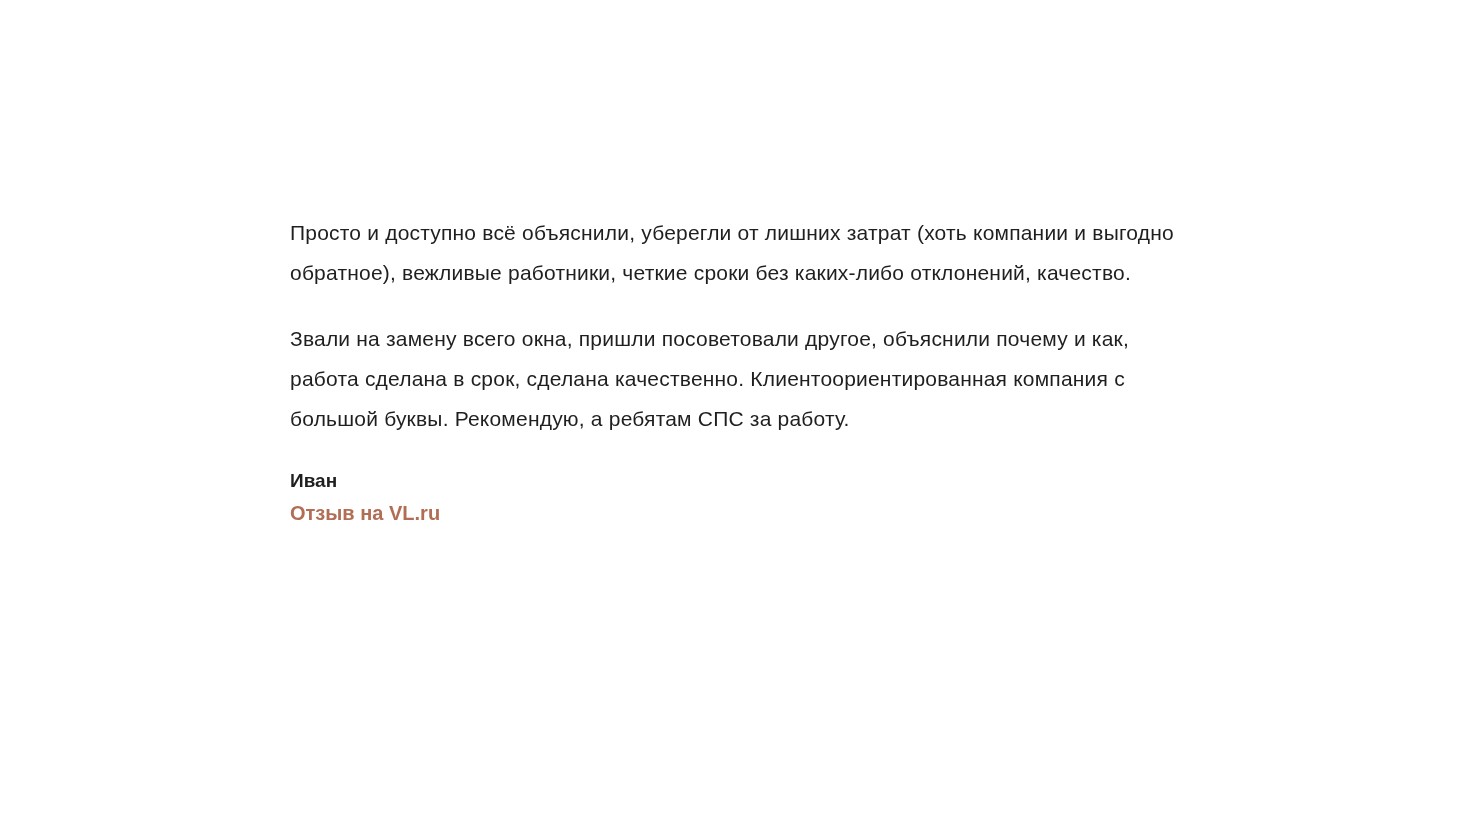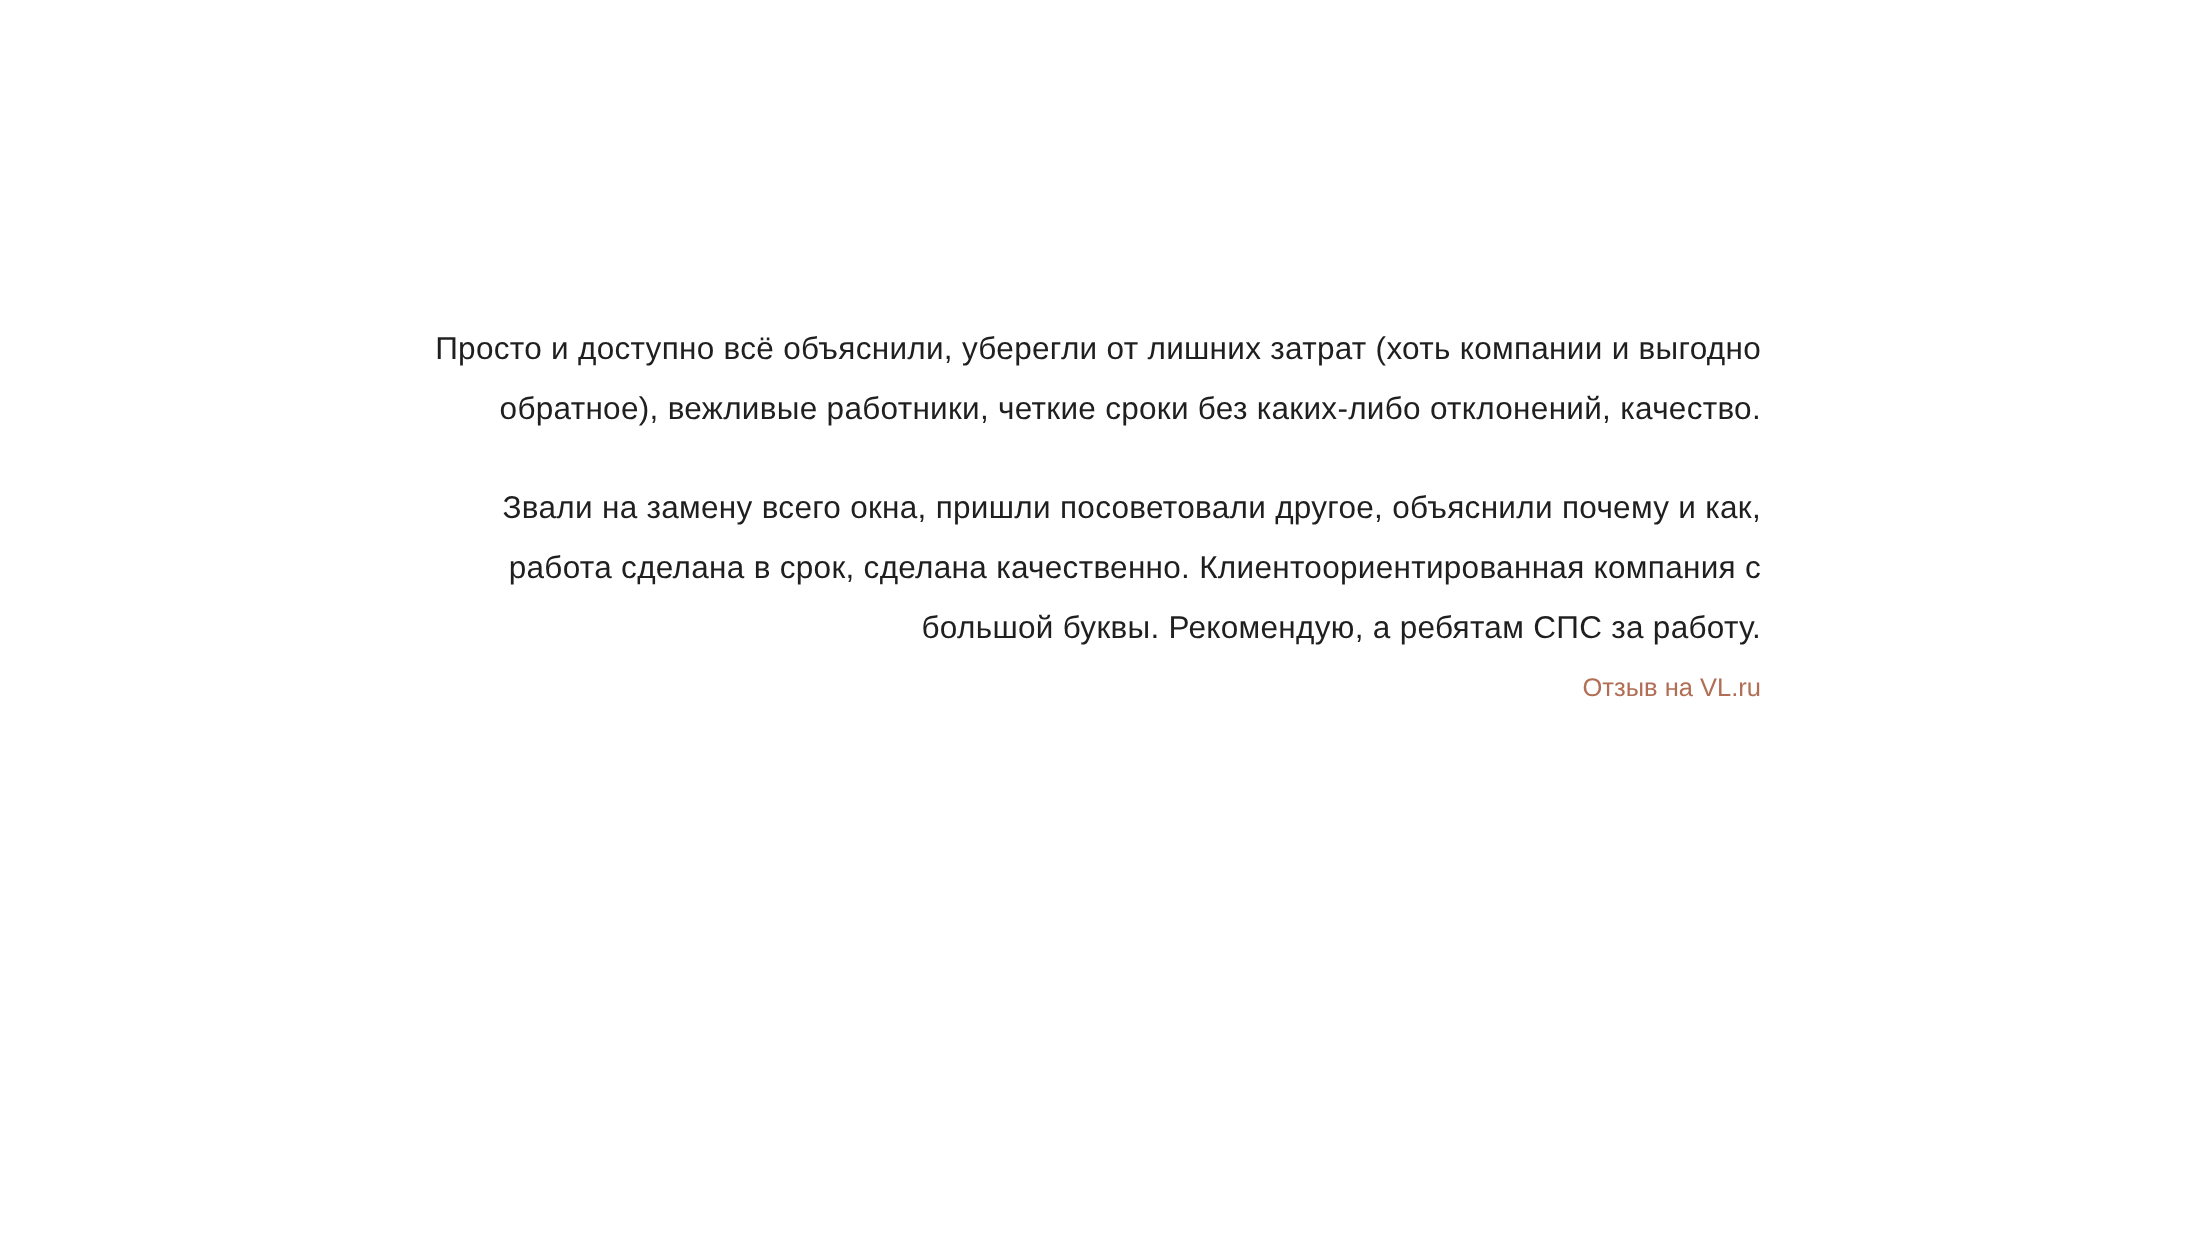--- a/index.html
+++ b/index.html
@@ -14,21 +14,20 @@
     height: 826px;
     background: var(--bg-color);
     font-family: "Liberation Sans", sans-serif;
     overflow: hidden;
   }
   .review-block {
     position: absolute;
     left: 290px;
     top: 213px;
     width: 884px;
-    text-align: right;
   }
   .review-paragraph {
     font-size: 21px;
     font-weight: 300;
     line-height: 40px;
     letter-spacing: 0.2px;
     color: var(--text-color);
   }
   .review-paragraph + .review-paragraph {
     margin-top: 26px;
@@ -36,30 +35,31 @@
   .review-author {
     margin-top: 30px;
     font-size: 19px;
     font-weight: 700;
     line-height: 24px;
     color: var(--text-color);
   }
   .review-source a {
     display: inline-block;
     margin-top: 8px;
-    font-size: 17px;
-    font-weight: 400;
+    font-size: 20px;
+    font-weight: 700;
     line-height: 24px;
     color: var(--link-color);
     text-decoration: none;
     cursor: pointer;
   }
 </style>
 </head>
 <body>
 
 <div class="review-block">
   <p class="review-paragraph">Просто и доступно всё объяснили, уберегли от лишних затрат (хоть компании и выгодно обратное), вежливые работники, четкие сроки без каких-либо отклонений, качество.</p>
   <p class="review-paragraph">Звали на замену всего окна, пришли посоветовали другое, объяснили почему и как, работа сделана в срок, сделана качественно. Клиентоориентированная компания с большой буквы. Рекомендую, а ребятам СПС за работу.</p>
+  <div class="review-author">Иван</div>
   <div class="review-source">
     <a href="#">Отзыв на VL.ru</a>
   </div>
 </div>
 
 </body></html>

